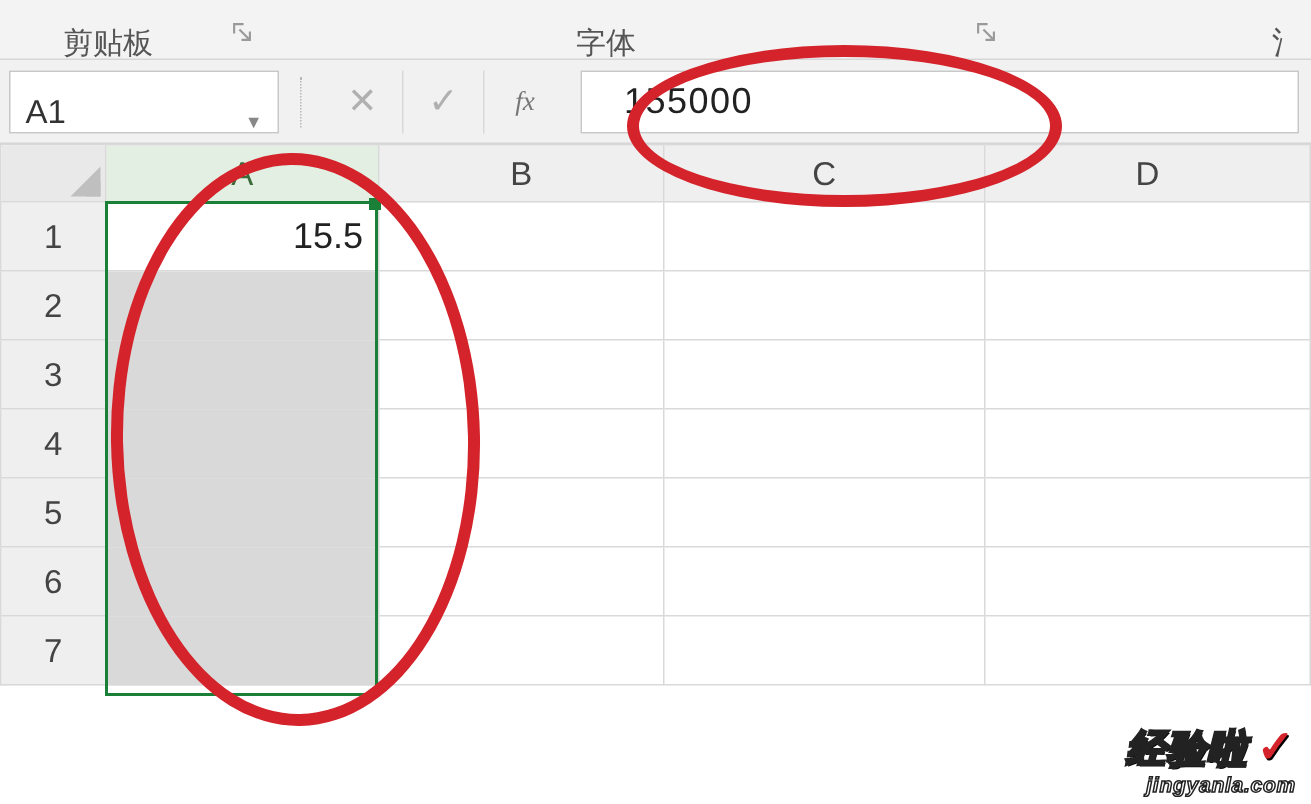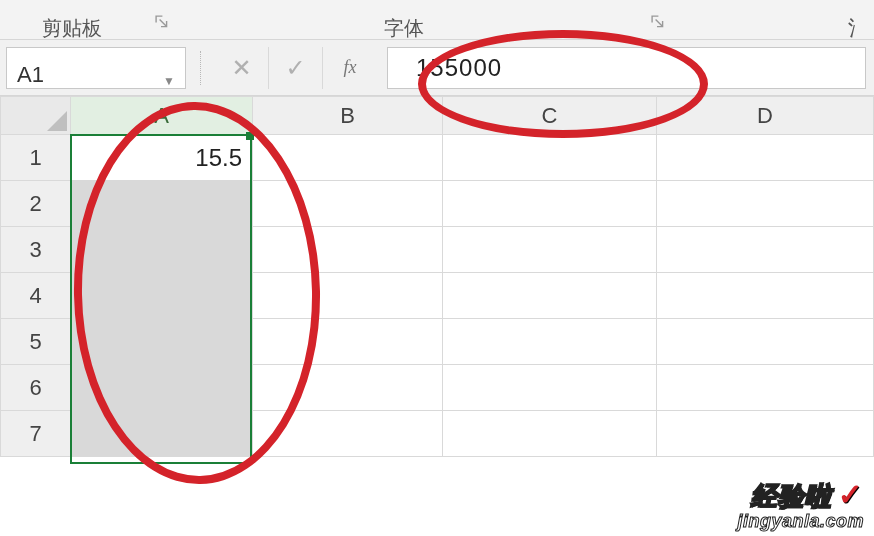--- a/index.html
+++ b/index.html
@@ -213,21 +213,21 @@
     letter-spacing: 1px;
   }
   .watermark .check {
     color: #d4232a;
     -webkit-text-stroke: 0;
     font-style: normal;
     font-size: 30px;
     margin-left: 6px;
   }
   .watermark .line2 {
-    font-size: 18px;
+    font-size: 14px;
     color: #fff;
     -webkit-text-stroke: 1px #222;
     font-style: italic;
     font-weight: 700;
     letter-spacing: 0.5px;
     margin-top: 2px;
   }
 </style>
 </head>
 <body>

